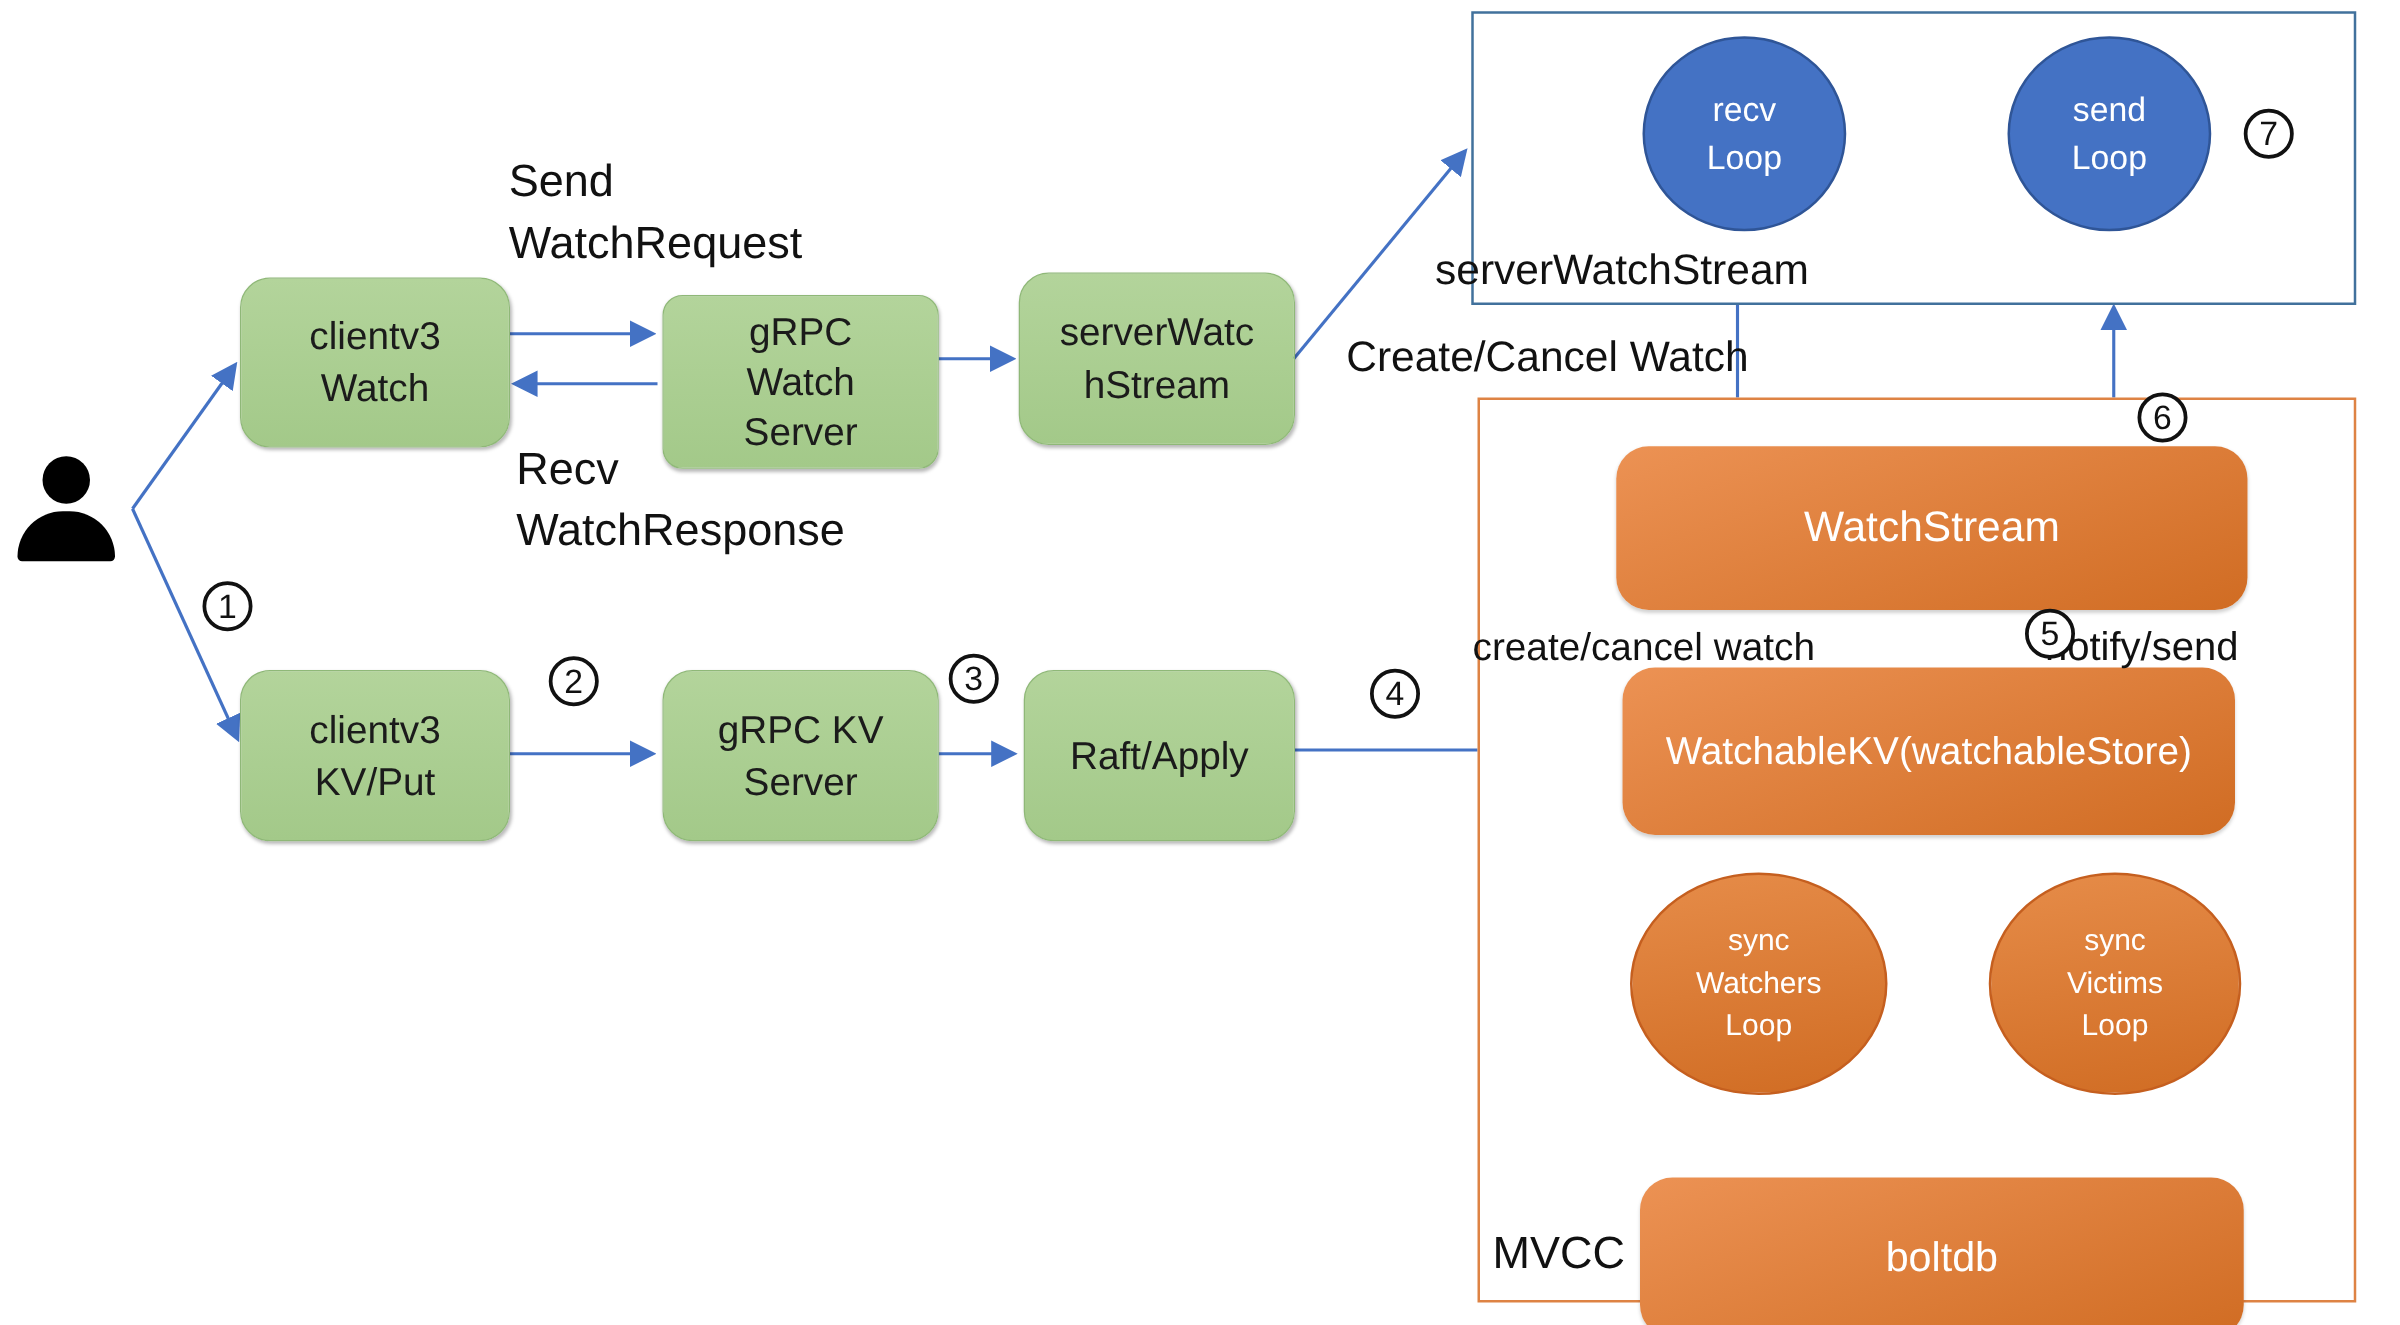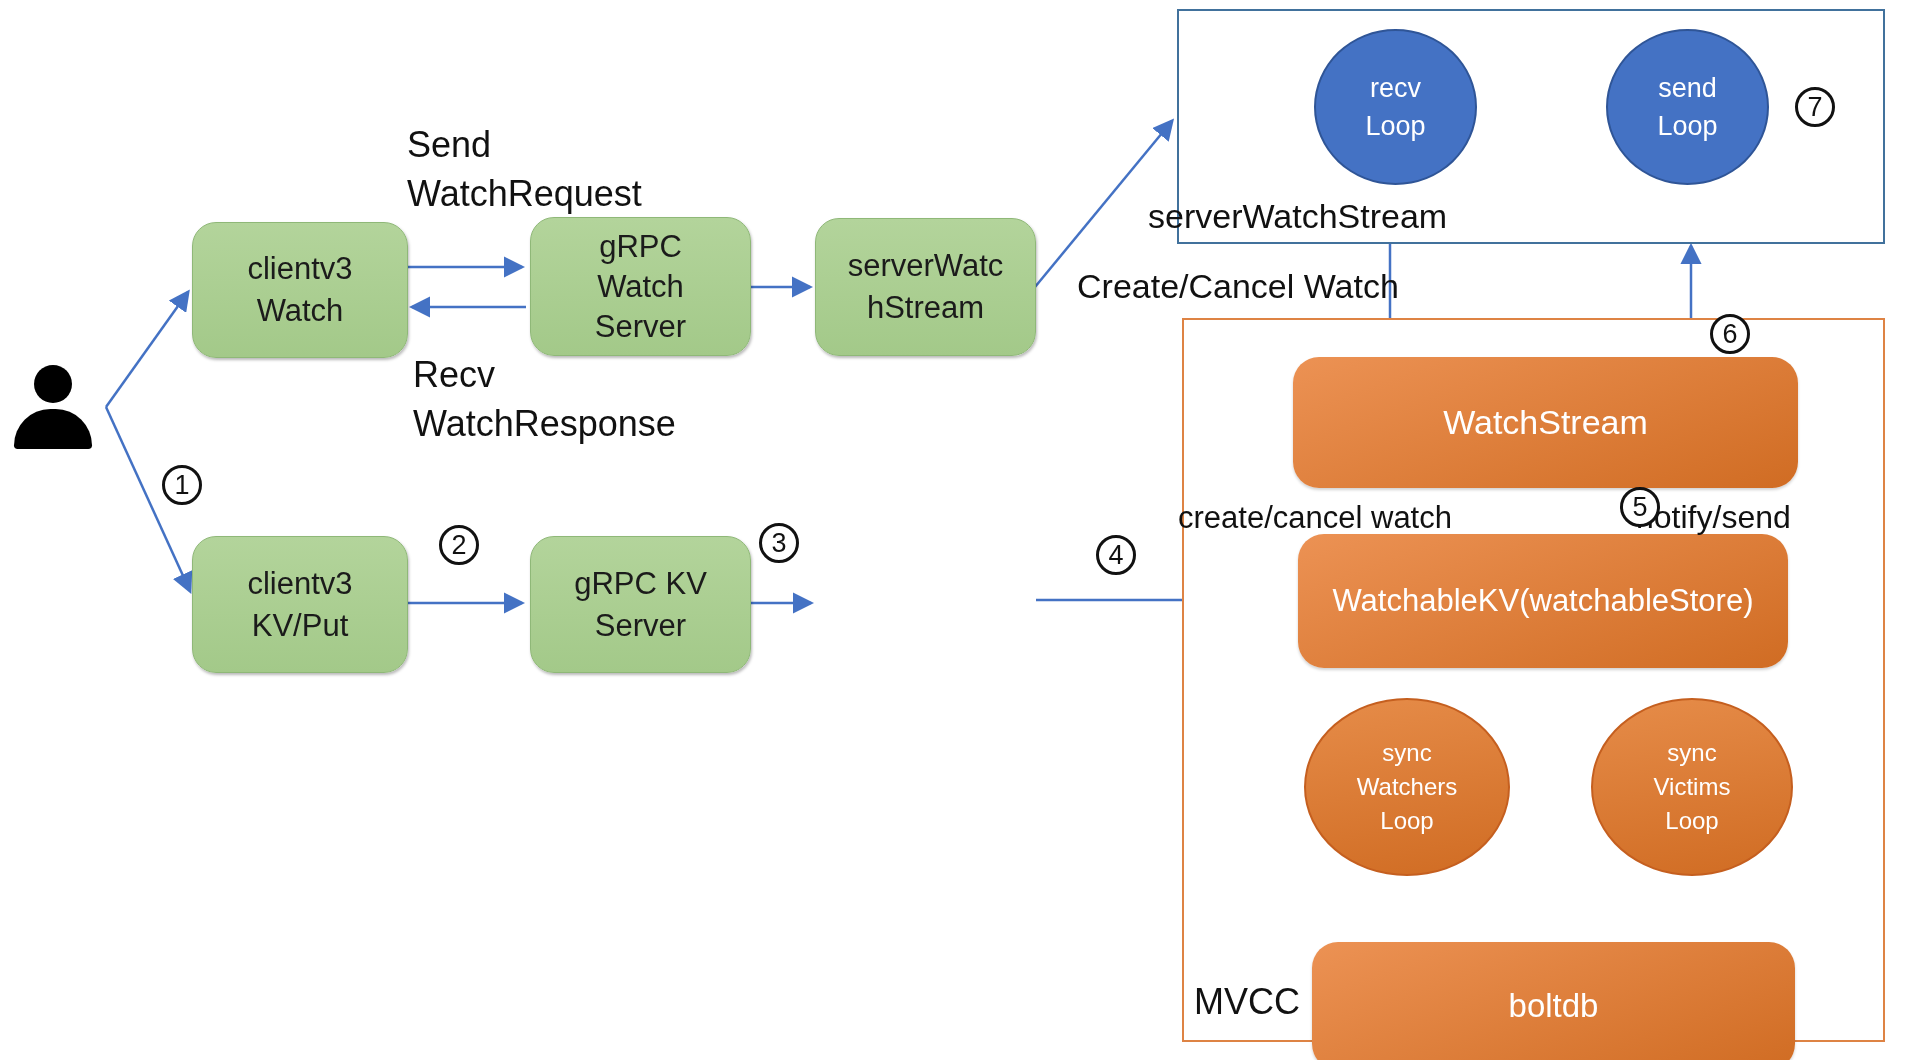--- a/index.html
+++ b/index.html
@@ -16,21 +16,21 @@
 
   
   .gbox{
     position:absolute;display:flex;flex-direction:column;align-items:center;justify-content:center;
     background:linear-gradient(180deg,#B3D49B 0%,#A3C989 100%);
     border:1.5px solid #8FB878;border-radius:24px;
     box-shadow:1px 2px 3px rgba(0,0,0,.28);
     font-size:31px;line-height:42px;color:#1b1b1b;text-align:center;
   }
   #clientv3-watch   {left:192px;top:222px;width:214px;height:134px;}
-  #grpc-watch-server{left:530px;top:217px;width:219px;height:137px;line-height:40px;}
+  #grpc-watch-server{left:530px;top:236px;width:219px;height:137px;line-height:40px;border-radius:16px;}
   #server-watch-stream-box{left:815px;top:218px;width:219px;height:136px;}
   #clientv3-kv-put  {left:192px;top:536px;width:214px;height:135px;}
   #grpc-kv-server   {left:530px;top:536px;width:219px;height:135px;}
   #raft-apply       {left:819px;top:536px;width:215px;height:135px;}
 
   
   .blue-container{
     position:absolute;left:1177px;top:9px;width:708px;height:235px;
     border:2.5px solid #41719C;background:#ffffff;box-sizing:border-box;
   }
@@ -146,20 +146,23 @@
     <span>hStream</span>
   </div>
   <div class="gbox" id="clientv3-kv-put">
     <span>clientv3</span>
     <span>KV/Put</span>
   </div>
   <div class="gbox" id="grpc-kv-server">
     <span>gRPC KV</span>
     <span>Server</span>
   </div>
+  <div class="gbox" id="raft-apply">
+    <span>Raft/Apply</span>
+  </div>
 
   <div class="blue-container"></div>
   <div class="bellipse" id="recv-loop">
     <span>recv</span>
     <span>Loop</span>
   </div>
   <div class="bellipse" id="send-loop">
     <span>send</span>
     <span>Loop</span>
   </div>

